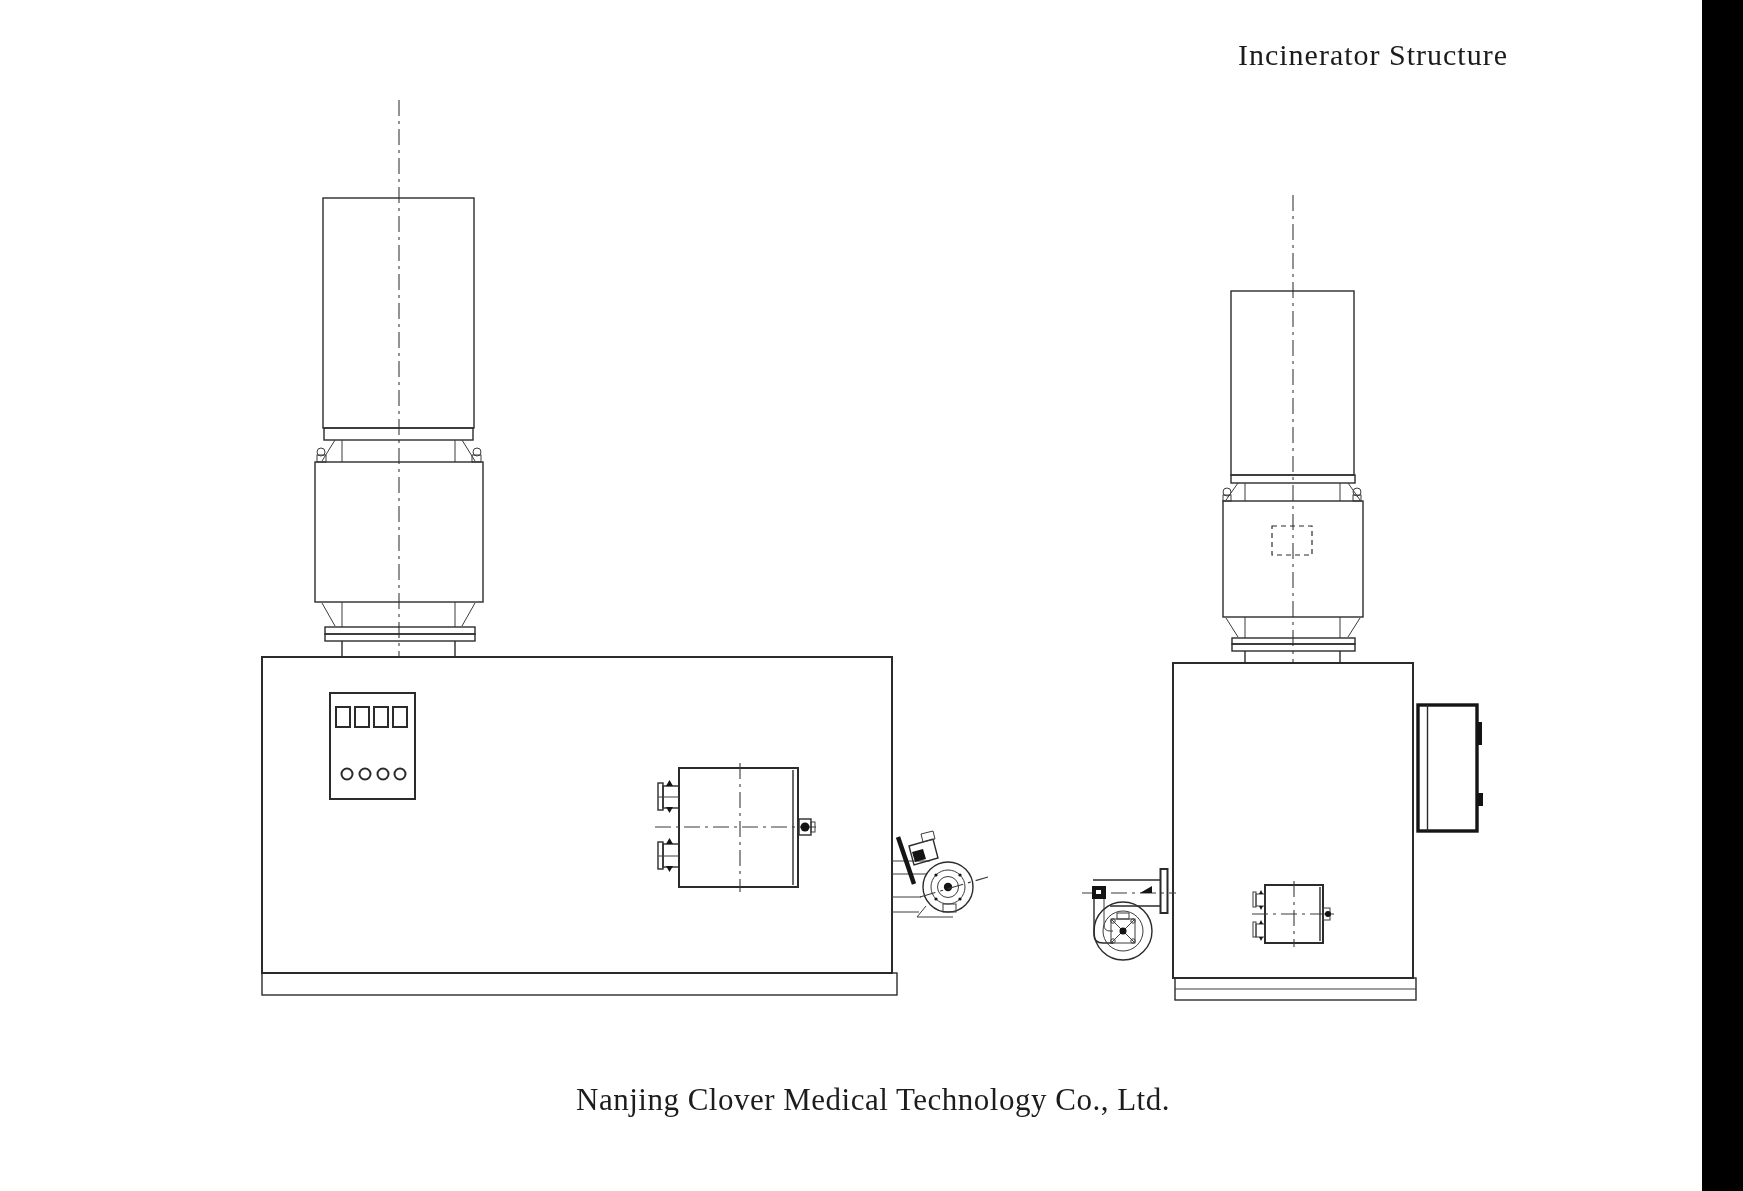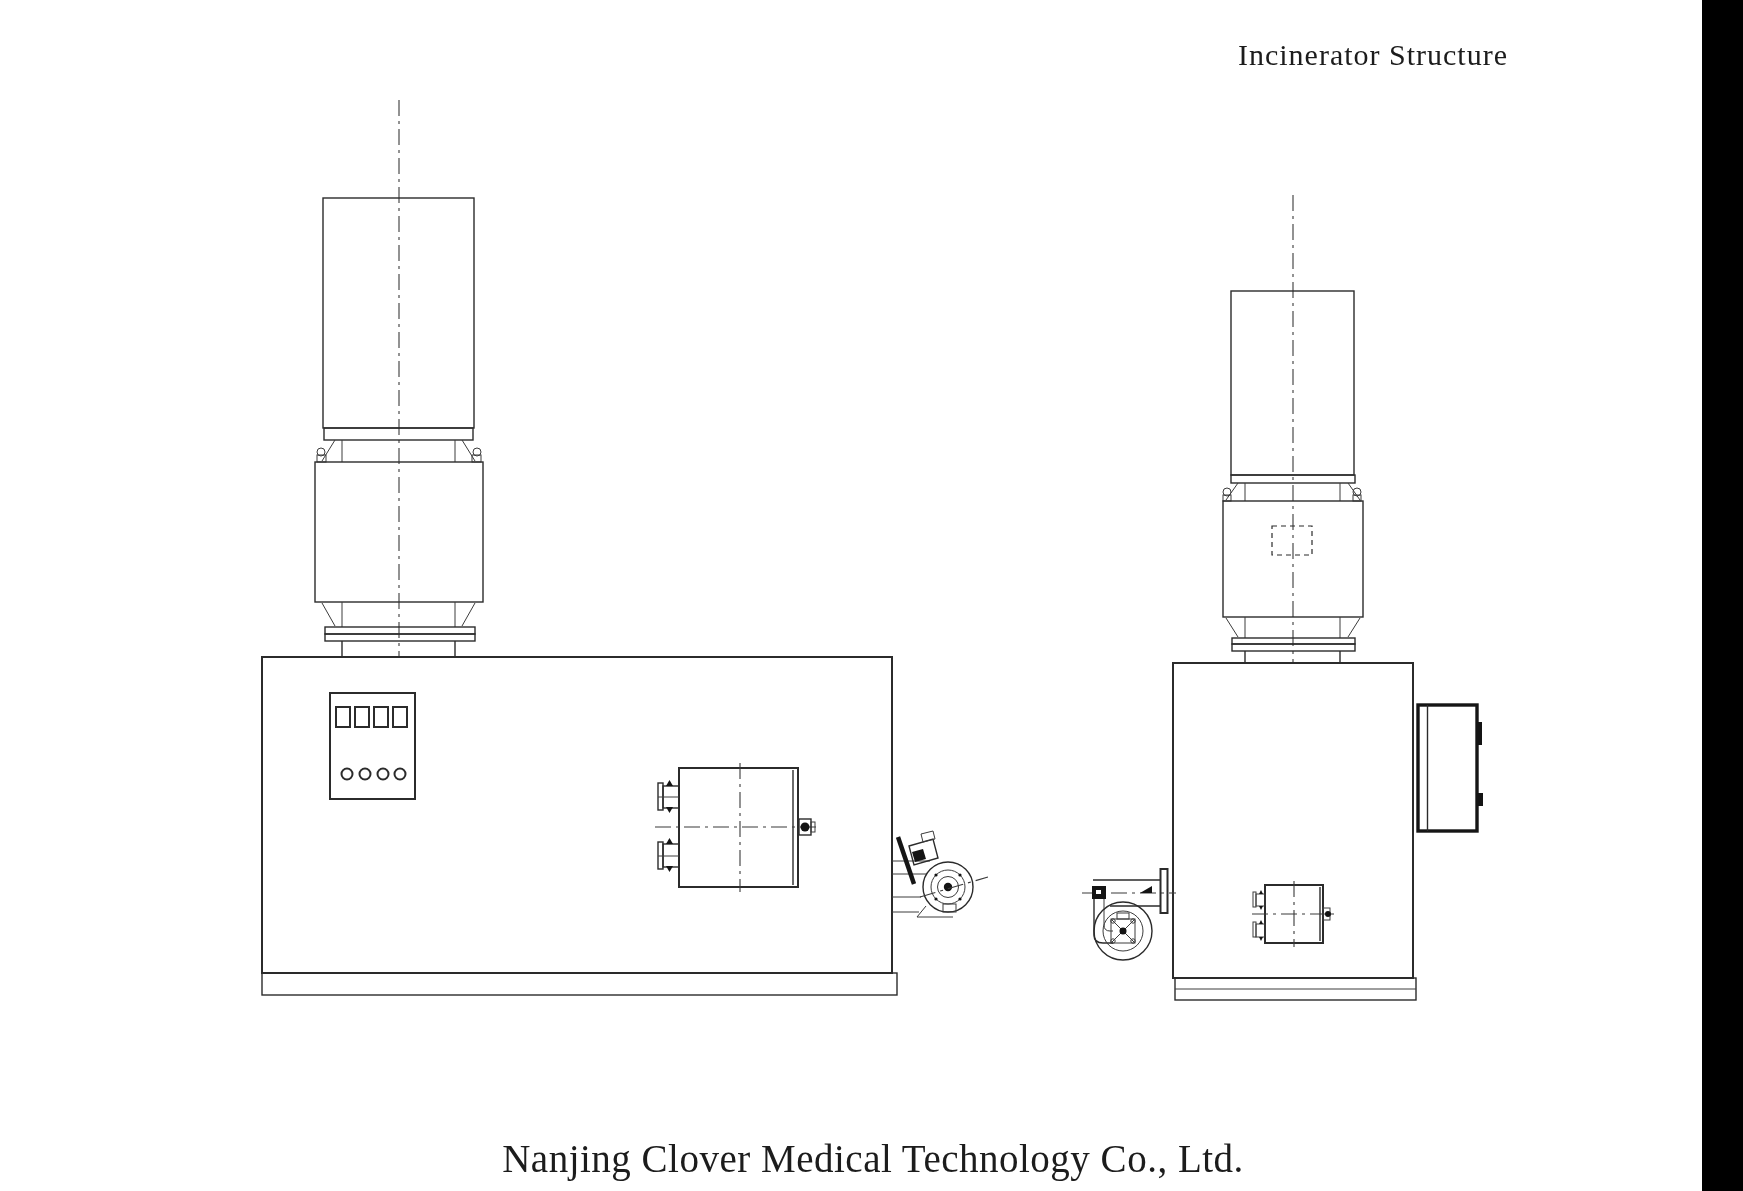--- a/index.html
+++ b/index.html
@@ -2,22 +2,22 @@
 <html><head>
 <meta charset="utf-8">
 <style>
   html,body{margin:0;padding:0;background:#000;}
   .stage{position:relative;width:1702px;height:1191px;background:#ffffff;overflow:hidden;
          font-family:"Liberation Serif",serif;}
   .page{position:absolute;left:24px;top:15px;width:1699px;height:1156px;background:#fff;}
   .drawing-svg{position:absolute;left:0;top:0;width:1743px;height:1191px;}
   .title-text{position:absolute;top:38px;left:1508px;transform:translateX(-100%);
               font-size:30px;letter-spacing:1px;color:#1c1c1c;white-space:nowrap;}
-  .caption-text{position:absolute;top:1136px;left:873px;transform:translateX(-50%);
-              font-size:39px;letter-spacing:0.5px;color:#1c1c1c;white-space:nowrap;}
+  .caption-text{position:absolute;top:1082px;left:873px;transform:translateX(-50%);
+              font-size:31px;letter-spacing:0.5px;color:#1c1c1c;white-space:nowrap;}
   
   .ln{stroke:#2b2b2b;fill:none;stroke-width:1.4;}
   .md{stroke:#2b2b2b;fill:none;stroke-width:2;}
   .thick{stroke:#151515;fill:none;stroke-width:3.4;}
   .thin{stroke:#3c3c3c;fill:none;stroke-width:1;}
   .cl{stroke:#3a3a3a;fill:none;stroke-width:1.1;stroke-dasharray:16 5 3 5;}
   .dashed{stroke:#2b2b2b;fill:none;stroke-width:1.2;stroke-dasharray:5 4;}
   .blk{fill:#141414;stroke:none;}
   .plate{stroke:#151515;fill:none;stroke-width:4.5;}
 </style>

